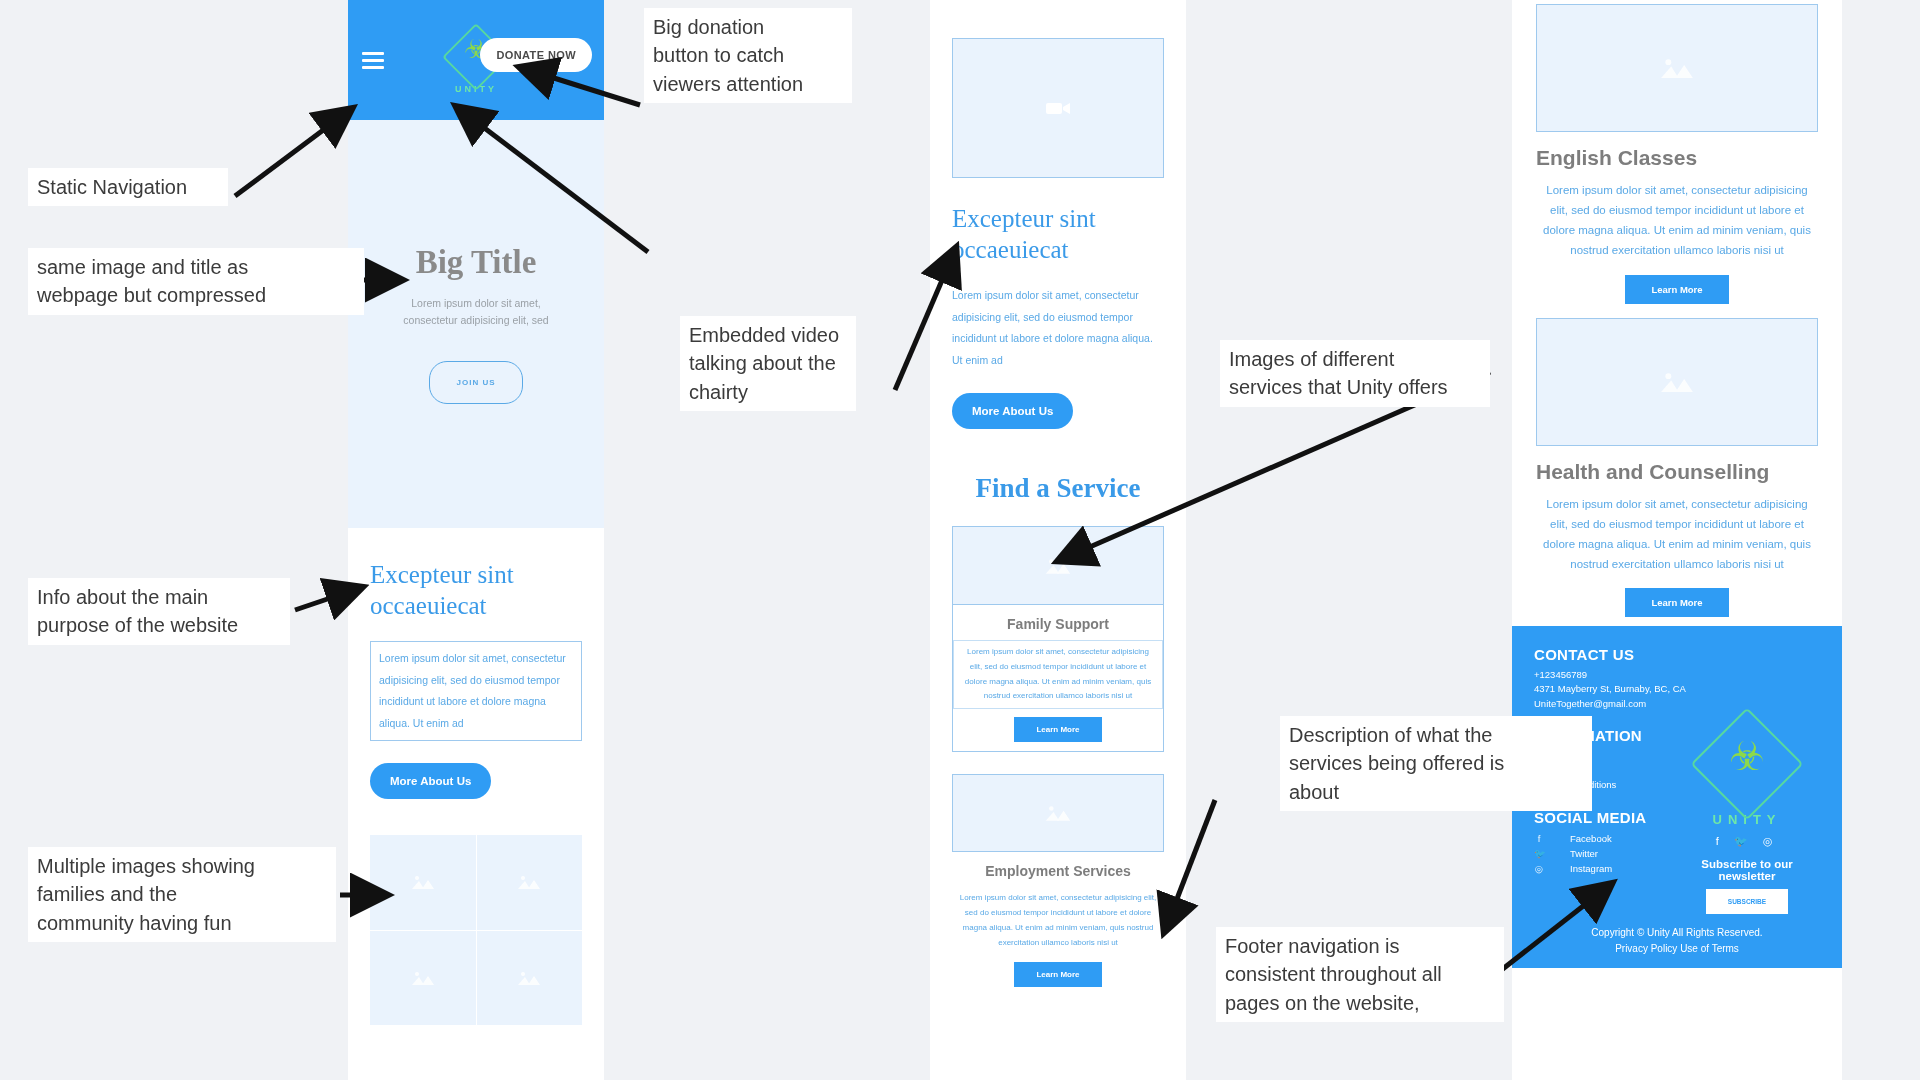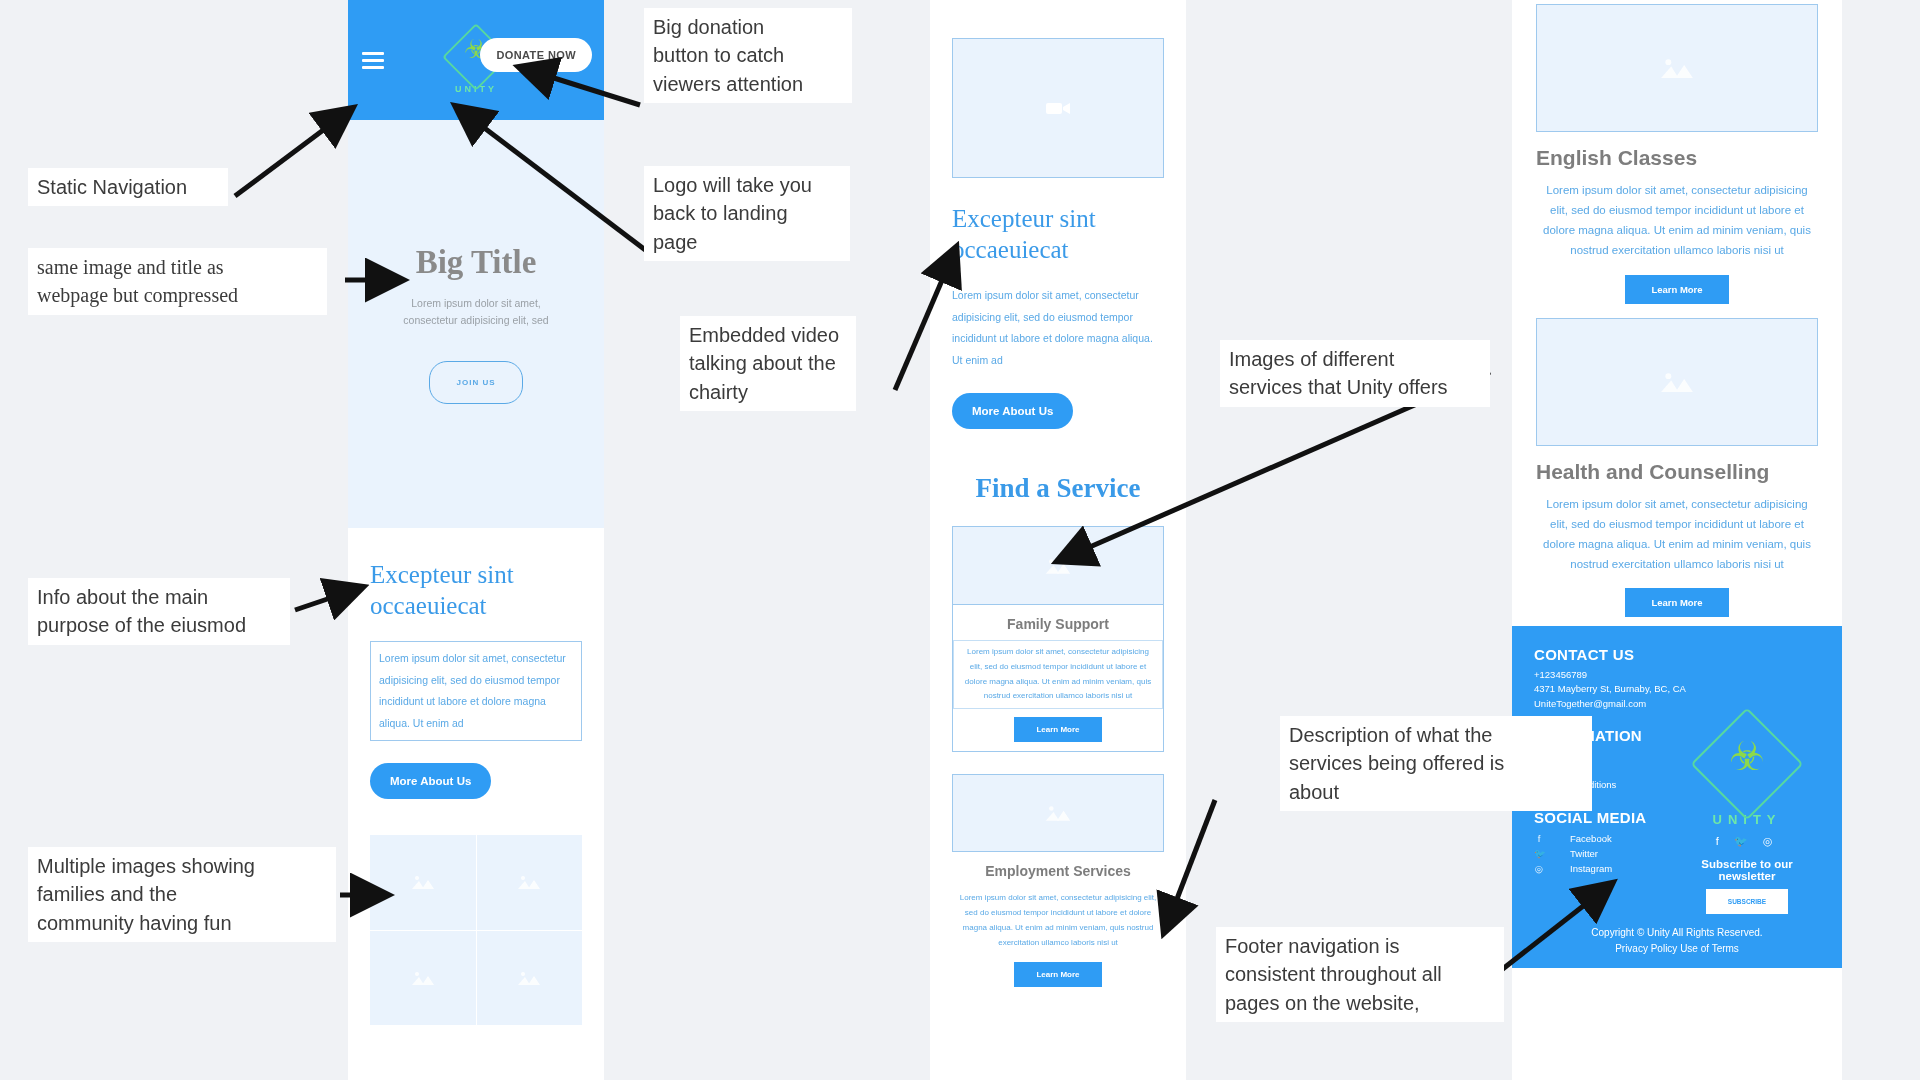--- a/index.html
+++ b/index.html
@@ -390,33 +390,30 @@
     <path d="M1490,372 L1060,560" stroke="#111" stroke-width="5" fill="none" marker-end="url(#ah)"></path>
 
     <path d="M1215,800 L1165,930" stroke="#111" stroke-width="5" fill="none" marker-end="url(#ah)"></path>
 
     <path d="M1495,975 L1610,885" stroke="#111" stroke-width="5" fill="none" marker-end="url(#ah)"></path>
 
     <path d="M1490,372 L1555,470" stroke="#111" stroke-width="5" fill="none" marker-end="url(#ah)" opacity="0"></path>
   </svg>
 
   <div class="callout" style="left:28px;  top:168px; width:200px;">Static Navigation</div>
-  <div class="callout" style="left:28px;  top:248px; width:299px;font-family:Liberation Serif, serif;">same image and title as
+  <div class="callout" style="left:28px;  top:248px; width:336px;">same image and title as
 webpage but compressed</div>
   <div class="callout" style="left:28px;  top:578px; width:262px;">Info about the main
-purpose of the eiusmod</div>
+purpose of the website</div>
   <div class="callout" style="left:28px;  top:847px; width:308px;">Multiple images showing
 families and the
 community having fun</div>
   <div class="callout" style="left:644px; top:8px;   width:208px;">Big donation
 button to catch
 viewers attention</div>
-  <div class="callout" style="left:644px; top:166px; width:206px;">Logo will take you
-back to landing
-page</div>
   <div class="callout" style="left:680px; top:316px; width:176px;">Embedded video
 talking about the
 chairty</div>
   <div class="callout" style="left:1220px;top:340px; width:270px;">Images of different
 services that Unity offers</div>
   <div class="callout" style="left:1280px;top:716px; width:312px;">Description of what the
 services being offered is
 about</div>
   <div class="callout" style="left:1216px;top:927px; width:288px;">Footer navigation is
 consistent throughout all

